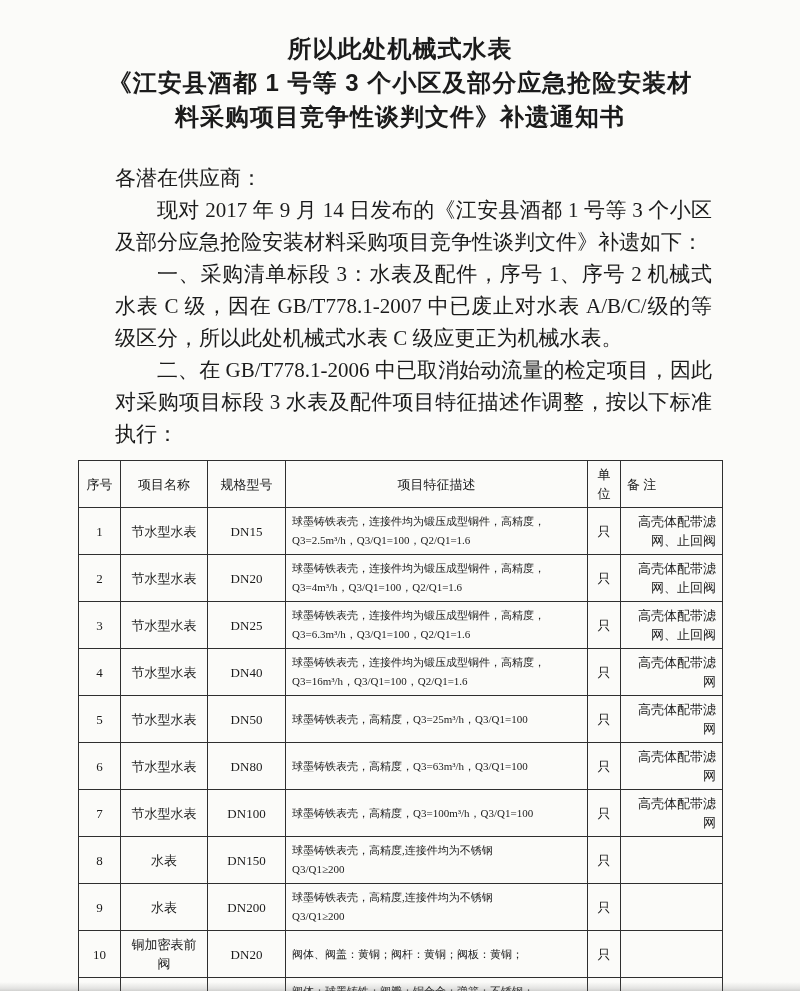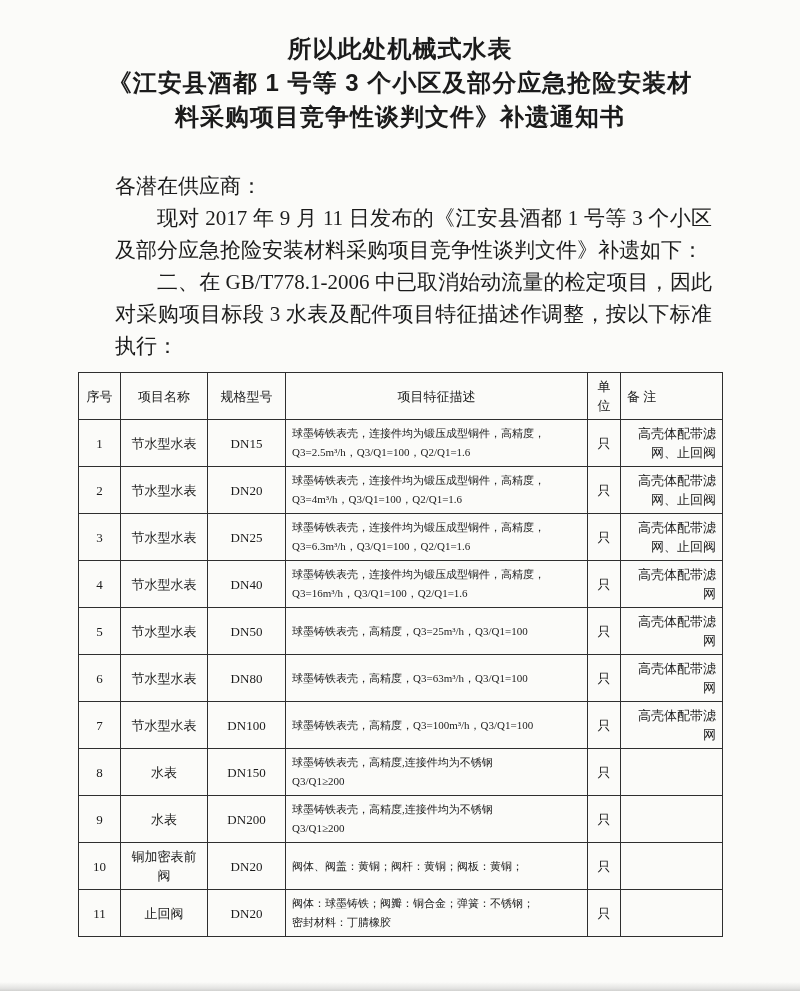--- a/index.html
+++ b/index.html
@@ -20,21 +20,21 @@
   .title-block {
     text-align:center;
     font-family:"Liberation Sans","DejaVu Sans",sans-serif;
     font-weight:bold;
     font-size:24px;
     line-height:34px;
     letter-spacing:1px;
     margin-top:4px;
   }
   .body-text {
-    margin-top:36px;
+    margin-top:28px;
     margin-left:37px;
     width:597px;
     font-size:21px;
     line-height:32px;
     text-align:justify;
     text-justify:inter-ideograph;
   }
   .body-text p { margin:0; }
   .body-text p.para { text-indent:2em; }
   table.spec {
@@ -75,21 +75,22 @@
 <div class="page">
 
   <div class="title-block">
     <div>所以此处机械式水表</div>
     <div>《江安县酒都 1 号等 3 个小区及部分应急抢险安装材</div>
     <div>料采购项目竞争性谈判文件》补遗通知书</div>
   </div>
 
   <div class="body-text">
     <p class="salutation">各潜在供应商：</p>
-    <p class="para">现对 2017 年 9 月 11 日发布的《江安县酒都 1 号等 3 个小区及部分应急抢险安装材料采购项目竞争性谈判文件》补遗如下：</p>
+    <p class="para">现对 2017 年 9 月 14 日发布的《江安县酒都 1 号等 3 个小区及部分应急抢险安装材料采购项目竞争性谈判文件》补遗如下：</p>
+    <p class="para">一、采购清单标段 3：水表及配件，序号 1、序号 2 机械式水表 C 级，因在 GB/T778.1-2007 中已废止对水表 A/B/C/级的等级区分，所以此处机械式水表 C 级应更正为机械水表。</p>
     <p class="para">二、在 GB/T778.1-2006 中已取消始动流量的检定项目，因此对采购项目标段 3 水表及配件项目特征描述作调整，按以下标准执行：</p>
   </div>
 
   <table class="spec">
     <colgroup>
       <col style="width:42px">
       <col style="width:87px">
       <col style="width:78px">
       <col style="width:302px">
       <col style="width:33px">

